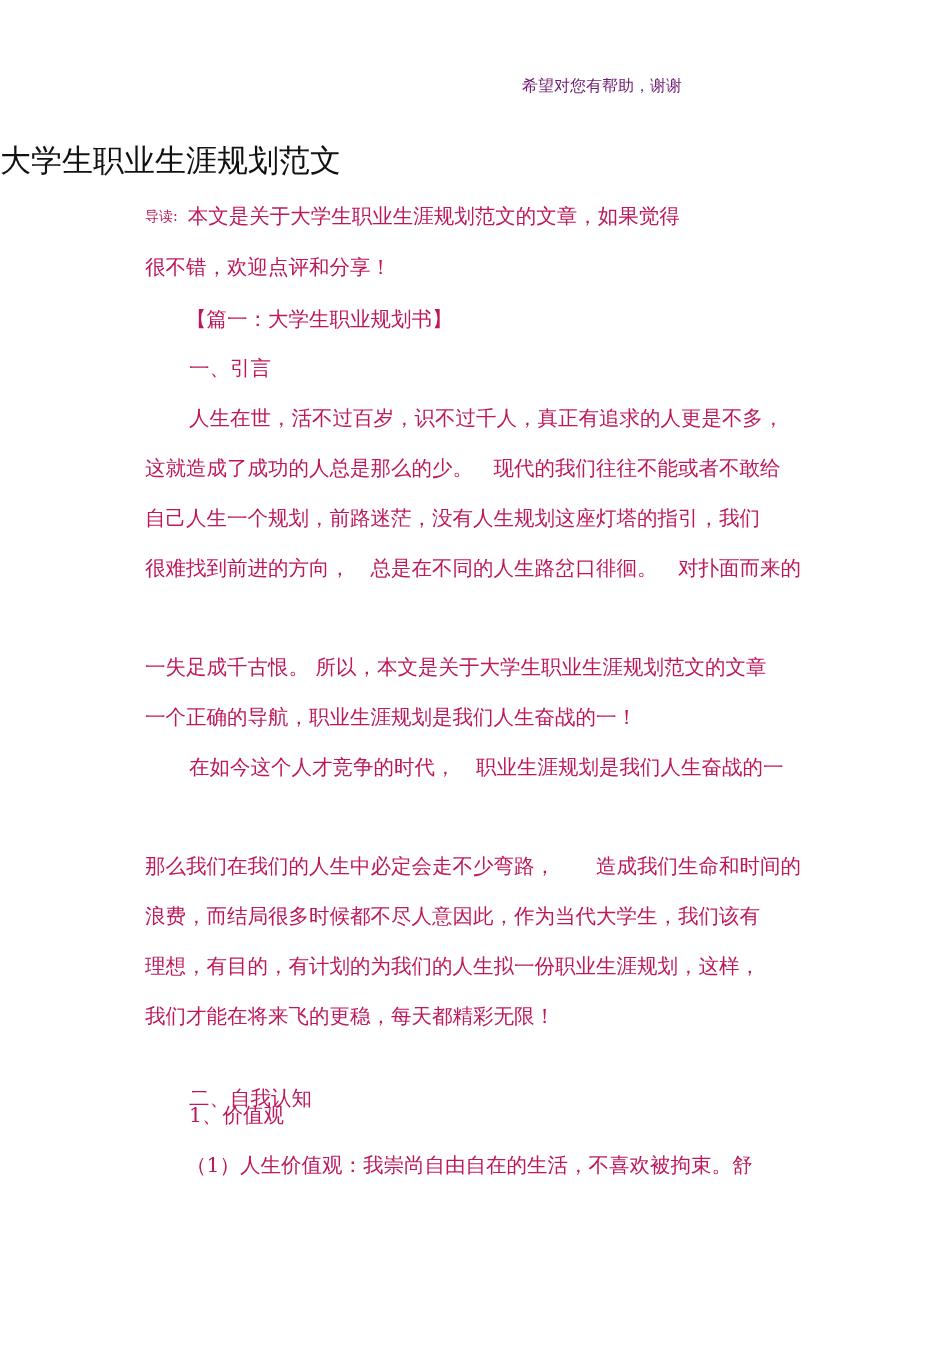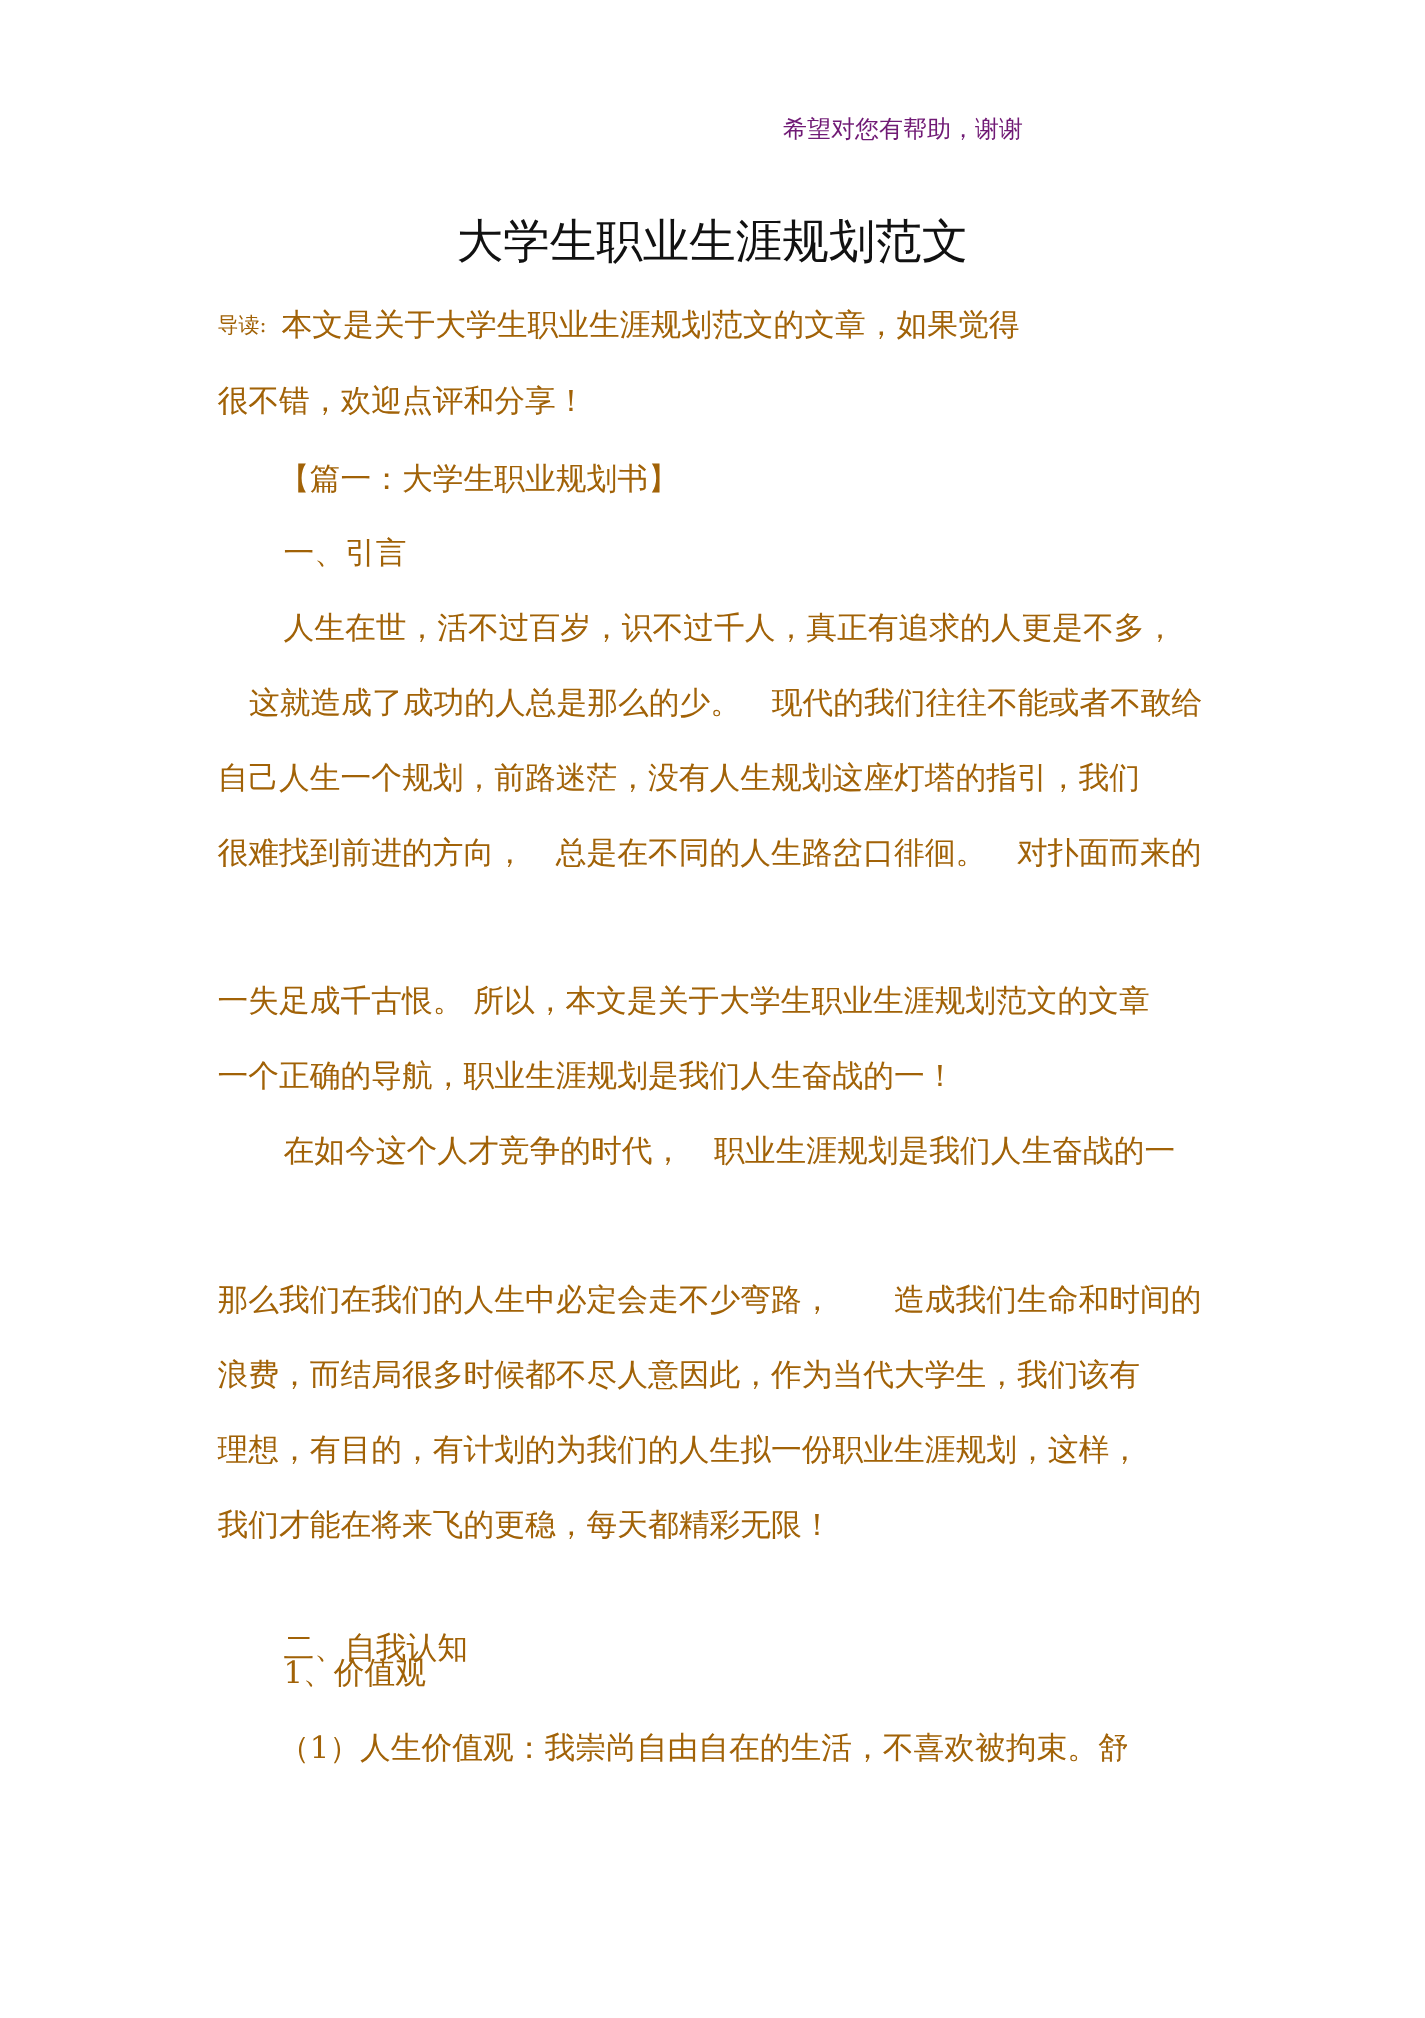--- a/index.html
+++ b/index.html
@@ -28,31 +28,30 @@
       top: 76px;
       font-size: 16px;
       color: #701a75;
       white-space: nowrap;
     }
     .title {
       position: absolute;
       left: 0;
       width: 950px;
       top: 140px;
-      text-align: center;
       font-size: 31px;
       color: #111;
       white-space: nowrap;
       letter-spacing: 0px;
     }
     .line {
       position: absolute;
       font-size: 20.5px;
       white-space: nowrap;
-      color: #a16207;
+      color: #be185d;
       line-height: 1;
     }
     .intro-label {
       font-size: 14px;
       margin-right: 10px;
       vertical-align: 2px;
     }
   </style>
 </head>
 <body>
@@ -66,21 +65,21 @@
   <div class="line" style="left:145px; top:206px;">
     <span class="intro-label">导读:</span><span>本文是关于大学生职业生涯规划范文的文章，如果觉得</span>
   </div>
   <div class="line" style="left:145px; top:257px;">很不错，欢迎点评和分享！</div>
 
   <div class="line" style="left:186px; top:309px;">【篇一：大学生职业规划书】</div>
 
   <div class="line" style="left:189px; top:358px;">一、引言</div>
 
   <div class="line" style="left:189px; top:408px;">人生在世，活不过百岁，识不过千人，真正有追求的人更是不多，</div>
-  <div class="line" style="left:145px; top:458px;margin-left:21px;">这就造成了成功的人总是那么的少。　现代的我们往往不能或者不敢给</div>
+  <div class="line" style="left:145px; top:458px;">这就造成了成功的人总是那么的少。　现代的我们往往不能或者不敢给</div>
   <div class="line" style="left:145px; top:508px;">自己人生一个规划，前路迷茫，没有人生规划这座灯塔的指引，我们</div>
   <div class="line" style="left:145px; top:558px;">很难找到前进的方向，　总是在不同的人生路岔口徘徊。　对扑面而来的</div>
   <div class="line" style="left:145px; top:657px;">一失足成千古恨。 所以，本文是关于大学生职业生涯规划范文的文章</div>
   <div class="line" style="left:145px; top:707px;">一个正确的导航，职业生涯规划是我们人生奋战的一！</div>
 
   <div class="line" style="left:189px; top:757px;">在如今这个人才竞争的时代，　职业生涯规划是我们人生奋战的一</div>
   <div class="line" style="left:145px; top:856px;">那么我们在我们的人生中必定会走不少弯路，　　造成我们生命和时间的</div>
   <div class="line" style="left:145px; top:956px;">理想，有目的，有计划的为我们的人生拟一份职业生涯规划，这样，</div>
   <div class="line" style="left:145px; top:906px;">浪费，而结局很多时候都不尽人意因此，作为当代大学生，我们该有</div>
   <div class="line" style="left:145px; top:1006px;">我们才能在将来飞的更稳，每天都精彩无限！</div>

